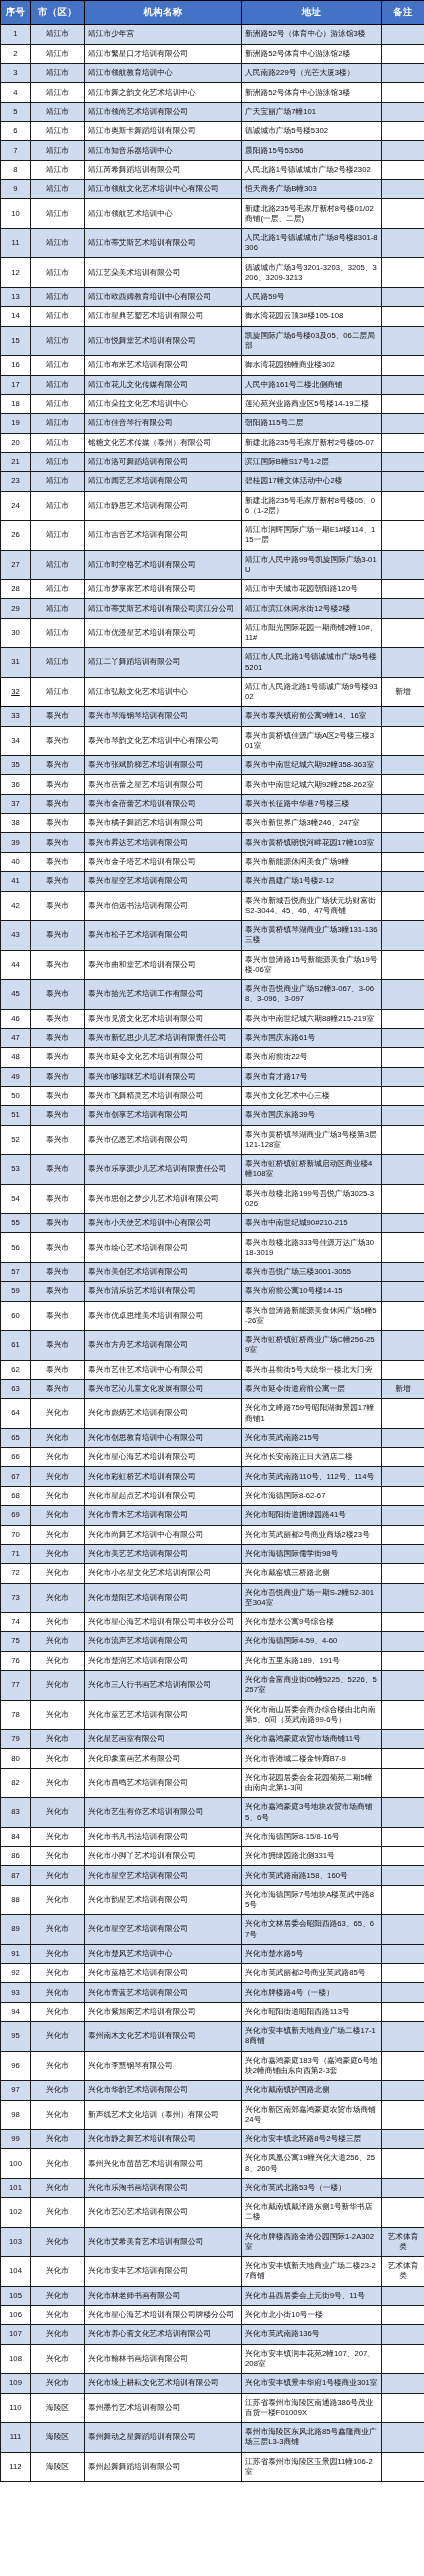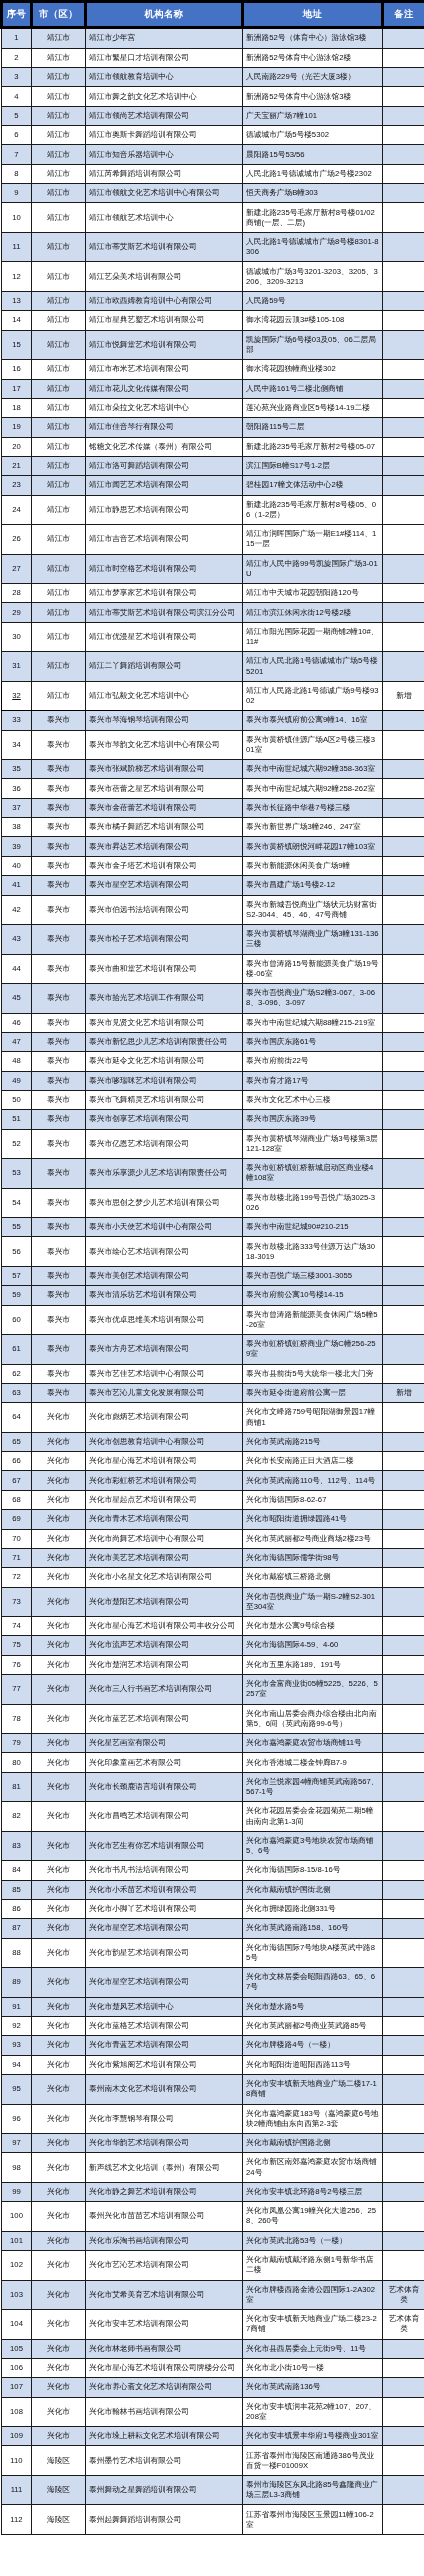--- a/index.html
+++ b/index.html
@@ -8,21 +8,21 @@
   }
   html,body{margin:0;padding:0;background:#fff;}
   body{font-family:"Liberation Sans","DejaVu Sans",sans-serif;color:var(--text);}
   .page{width:425px;}
   table{width:425px;border-collapse:collapse;table-layout:fixed;}
   col.c-no{width:30px;} col.c-city{width:54px;} col.c-name{width:157px;}
   col.c-addr{width:140px;} col.c-note{width:43px;}
   thead th{
     background:var(--header-bg);color:var(--header-text);
     font-size:9.3px;font-weight:bold;padding:5.2px 2.1px;
-    border:3px solid #000000;letter-spacing:0.5px;
+    border:1px solid #000000;letter-spacing:0.5px;
   }
   tbody td{
     border:0.5px solid var(--border);
     font-size:7.7px;line-height:1.32;padding:4.1px 3.1px;
     word-break:break-all;background:var(--row-bg);
     vertical-align:middle;
   }
   tbody tr.alt td{background:var(--alt-row-bg);}
   td.no,td.city,td.note{text-align:center;}
   td.name,td.addr{text-align:left;}
@@ -584,53 +584,39 @@
     <td class="addr">兴化市嘉鸿豪庭农贸市场商铺11号</td>
     <td class="note"></td>
   </tr>
         <tr>
     <td class="no">80</td>
     <td class="city">兴化市</td>
     <td class="name">兴化印象童画艺术有限公司</td>
     <td class="addr">兴化市香港城二楼金钟廊B7-9</td>
     <td class="note"></td>
   </tr>
-        <tr class="alt">
-    <td class="no">81</td>
-    <td class="city">兴化市</td>
-    <td class="name">兴化市长颈鹿语言培训有限公司</td>
-    <td class="addr">兴化市兰悦家园4幢商铺英武南路567、567-1号</td>
-    <td class="note"></td>
-  </tr>
         <tr>
     <td class="no">82</td>
     <td class="city">兴化市</td>
     <td class="name">兴化市昌鸣艺术培训有限公司</td>
     <td class="addr">兴化市花园居委会金花园菊苑二期5幢由南向北第1-3间</td>
     <td class="note"></td>
   </tr>
         <tr class="alt">
     <td class="no">83</td>
     <td class="city">兴化市</td>
     <td class="name">兴化市艺生有你艺术培训有限公司</td>
     <td class="addr">兴化市嘉鸿豪庭3号地块农贸市场商铺5、6号</td>
     <td class="note"></td>
   </tr>
         <tr>
     <td class="no">84</td>
     <td class="city">兴化市</td>
     <td class="name">兴化市书凡书法培训有限公司</td>
     <td class="addr">兴化市海德国际8-15/8-16号</td>
-    <td class="note"></td>
-  </tr>
-        <tr class="alt">
-    <td class="no">85</td>
-    <td class="city">兴化市</td>
-    <td class="name">兴化市小禾苗艺术培训有限公司</td>
-    <td class="addr">兴化市戴南镇护国街北侧</td>
     <td class="note"></td>
   </tr>
         <tr>
     <td class="no">86</td>
     <td class="city">兴化市</td>
     <td class="name">兴化市小脚丫艺术培训有限公司</td>
     <td class="addr">兴化市拥绿园路北侧331号</td>
     <td class="note"></td>
   </tr>
         <tr class="alt">

